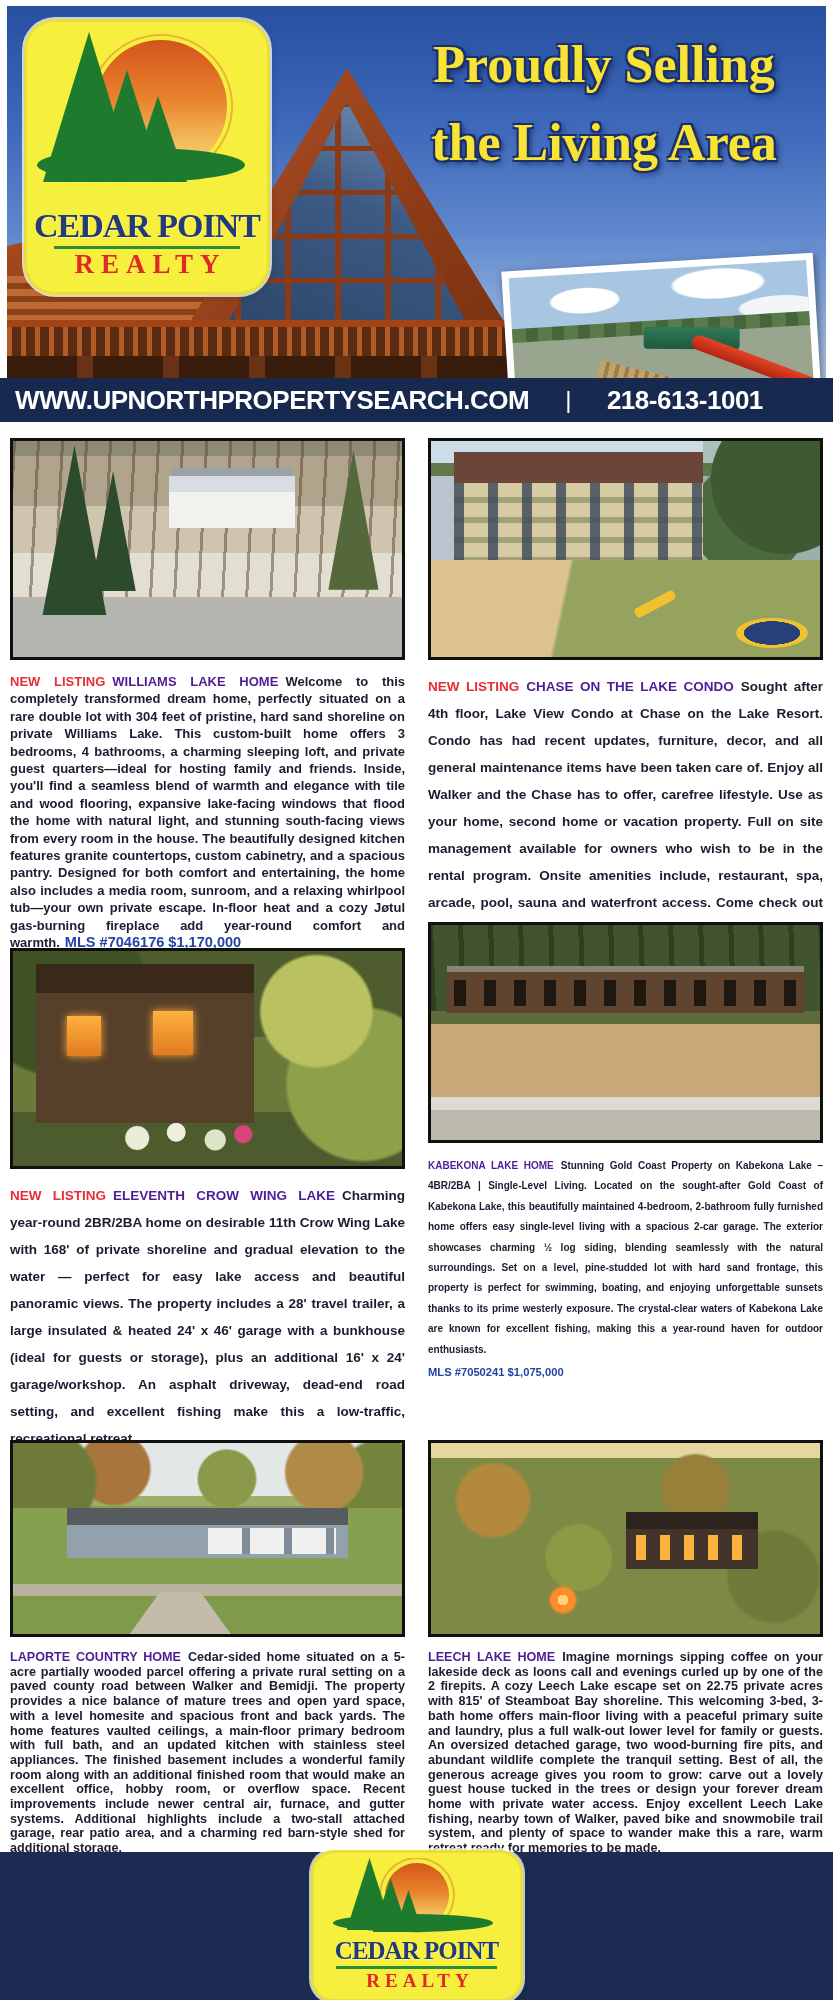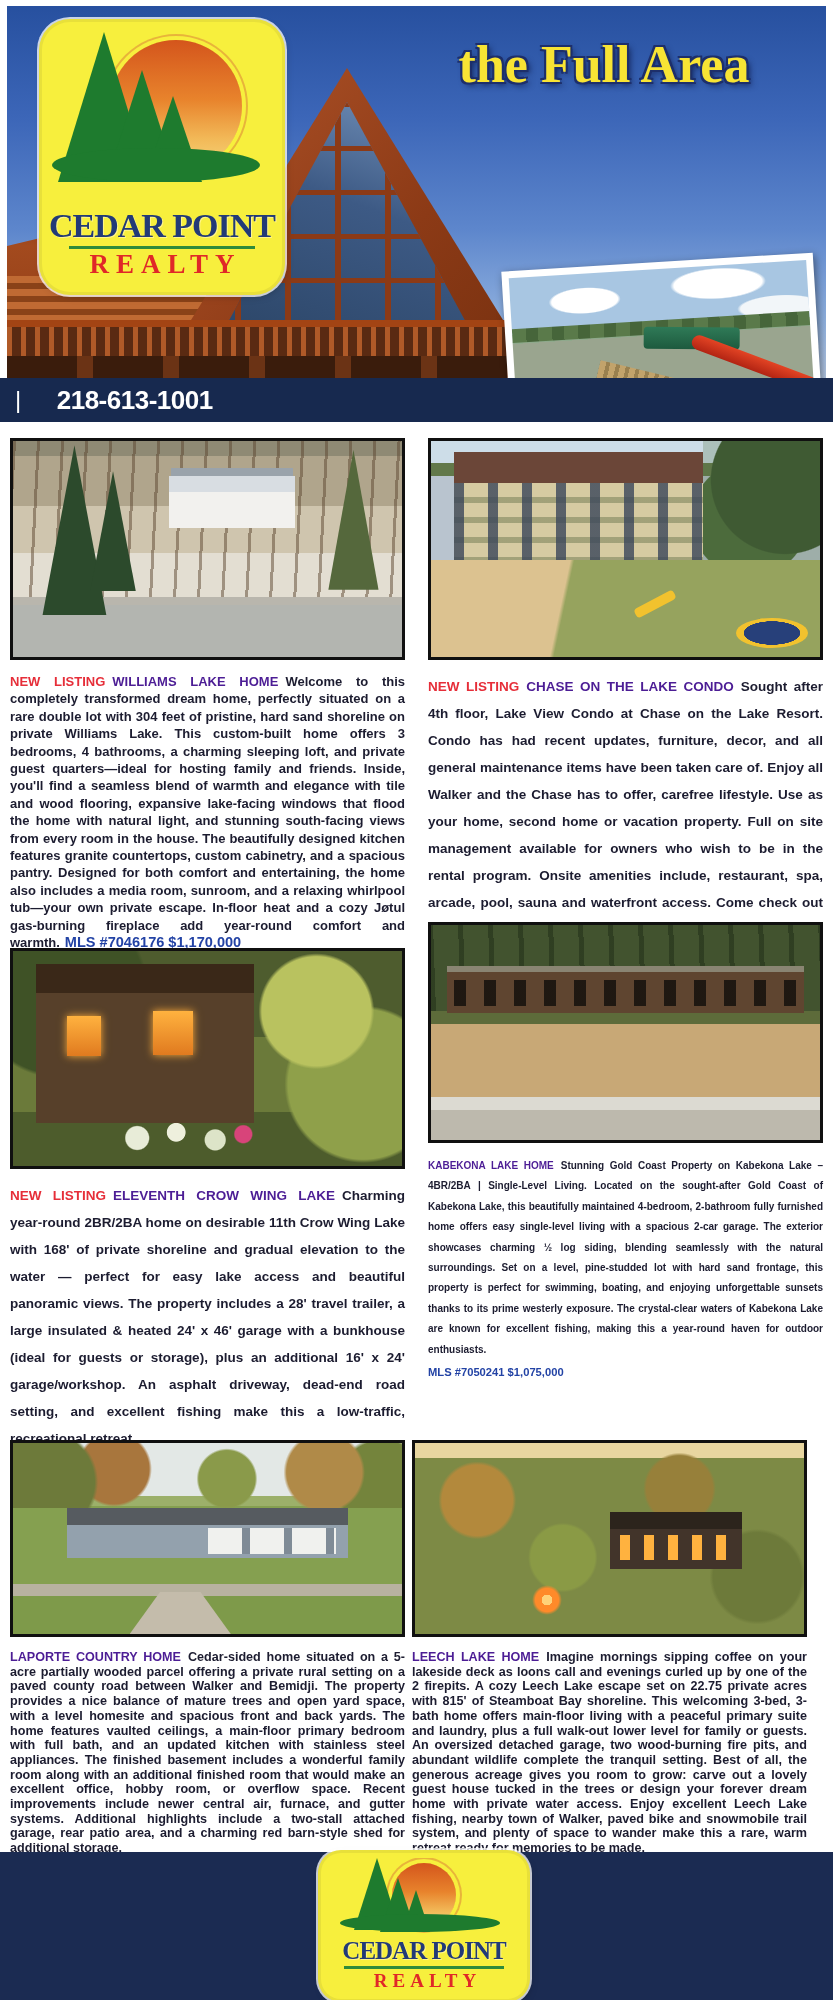--- a/index.html
+++ b/index.html
@@ -30,21 +30,21 @@
       linear-gradient(200deg,#7d9cc4 0%,#3d5a85 40%,#27405f 100%);}
   .deck{position:absolute;left:0;bottom:0;width:600px;height:58px;
     background:
       linear-gradient(180deg,#a34414 0 7px,rgba(0,0,0,0) 7px),
       repeating-linear-gradient(90deg,#b05a28 0 5px,#5a2a12 5px 14px);}
   .under-deck{position:absolute;left:0;bottom:0;width:650px;height:22px;
     background:repeating-linear-gradient(90deg,#3a1c0c 0 70px,#6b3315 70px 86px);}
   
   .cp-logo{position:relative;background:#f7ef3d;border-radius:28px;
     box-shadow:0 0 0 3px #e8e03a,0 0 0 5px rgba(255,255,255,.75),2px 3px 8px rgba(0,0,0,.35);
-    display:flex;flex-direction:column;align-items:center;margin-left:15px;}
+    display:flex;flex-direction:column;align-items:center;}
   .cp-art{position:relative;width:100%;flex:1 1 auto;overflow:hidden;}
   .cp-sun{position:absolute;border-radius:50%;
     background:linear-gradient(180deg,#d4551c 0%,#e8832c 45%,#f2b958 75%,#f6d87e 100%);
     box-shadow:0 0 0 4px #f7ef3d,0 0 0 6px #e8b43a;}
   .cp-ground{position:absolute;background:#1e7b2e;border-radius:50%;}
   .cp-tree{position:absolute;background:#1e7b2e;clip-path:polygon(50% 0,100% 100%,0 100%);}
   .cp-name{font-family:"Liberation Serif",serif;font-weight:700;color:#223a77;
     letter-spacing:-1px;line-height:1;white-space:nowrap;
     text-shadow:1px 1px 0 #fff68a;}
   .cp-div{height:3px;background:#2e8b3a;width:82%;margin:3px 0 2px;}
@@ -85,21 +85,21 @@
     background:linear-gradient(180deg,#2f7a57,#1d5a3e);transform:rotate(4deg);}
   
   .banner{position:absolute;top:378px;left:0;width:833px;height:44px;background:#17294f;
     display:flex;align-items:center;gap:36px;padding-left:15px;box-sizing:border-box;
     color:#ffffff;font-weight:700;font-size:26px;letter-spacing:-0.5px;}
   .banner .sep{font-weight:400;font-size:24px;}
   
   .cell{position:absolute;width:395px;}
   .cell-l1{left:10px;top:438px;}  .cell-r1{left:428px;top:438px;}
   .cell-l2{left:10px;top:948px;}  .cell-r2{left:428px;top:922px;}
-  .cell-l3{left:10px;top:1440px;} .cell-r3{left:412px;top:1440px;}
+  .cell-l3{left:10px;top:1440px;} .cell-r3{left:428px;top:1440px;}
   .photo{border:3px solid #101010;width:389px;position:relative;overflow:hidden;}
   .ph-r1{height:216px;} .ph-r2{height:215px;} .ph-r3{height:191px;}
   .desc{margin:13px 0 0;text-align:justify;color:#1c1c30;font-weight:700;}
   .t1{font-size:13px;line-height:17.4px;}
   .t2{font-size:13.5px;line-height:27px;}
   .t3{font-size:13.5px;line-height:27px;}
   .t4{font-size:10px;line-height:20.4px;}
   .t5{font-size:12.6px;line-height:14.7px;}
   .t6{font-size:12.6px;line-height:14.7px;}
   .badge{color:#e62e39;margin-right:7px;}
@@ -218,34 +218,36 @@
       <div class="cp-tree t2"></div>
       <div class="cp-tree t3"></div>
       <div class="cp-ground"></div>
     </div>
     <div class="cp-name">CEDAR POINT</div>
     <div class="cp-div"></div>
     <div class="cp-realty">REALTY</div>
   </div>
 
   <div class="tagline">
-    <div>the Full Area</div>
+    <div>Proudly Selling</div>
+    <div>the Living Area</div>
   </div>
 
   <div class="inset">
     <div class="inset-scene">
       <div class="inset-treeline"></div>
       <div class="inset-boat"></div>
       <div class="inset-dock"></div>
       <div class="inset-kayak"></div>
     </div>
   </div>
 </div>
 
 <div class="banner">
+  <span>WWW.UPNORTHPROPERTYSEARCH.COM</span>
   <span class="sep">|</span>
   <span>218-613-1001</span>
 </div>
 
 <div class="cell cell-l1">
   <div class="photo ph-r1 scene-p1">
     <div class="p1-trunks"></div>
     <div class="p1-house"></div>
     <div class="p1-pine a"></div>
     <div class="p1-pine b"></div>

